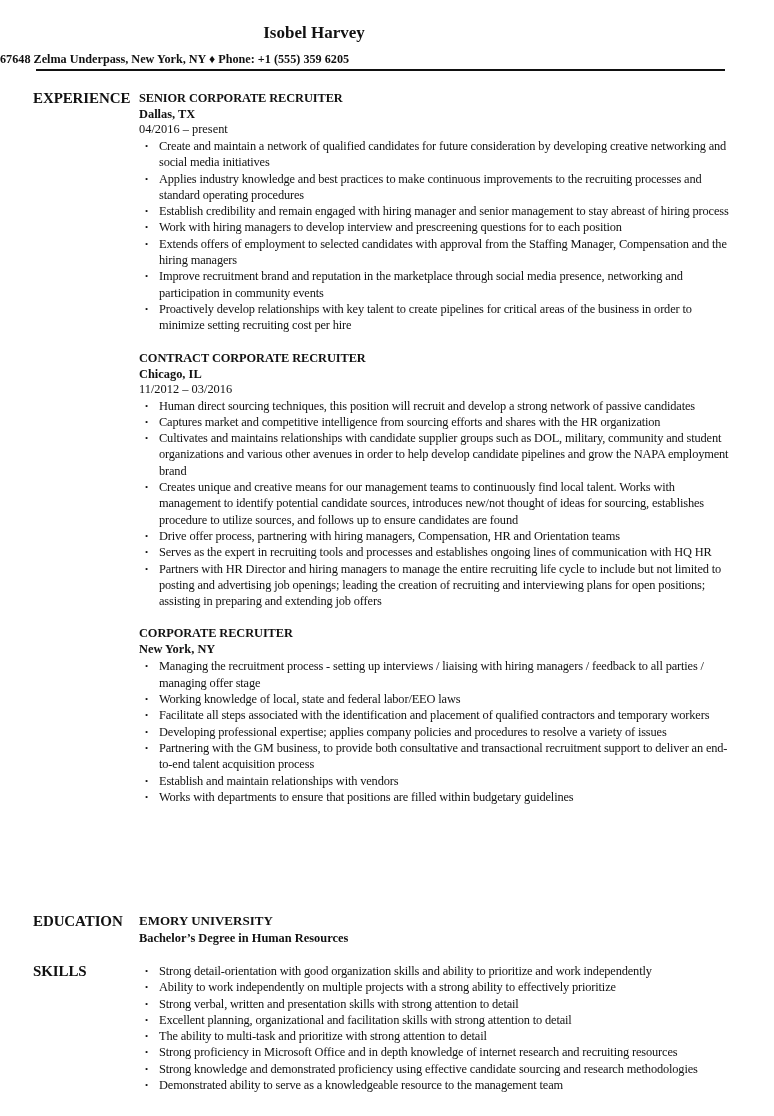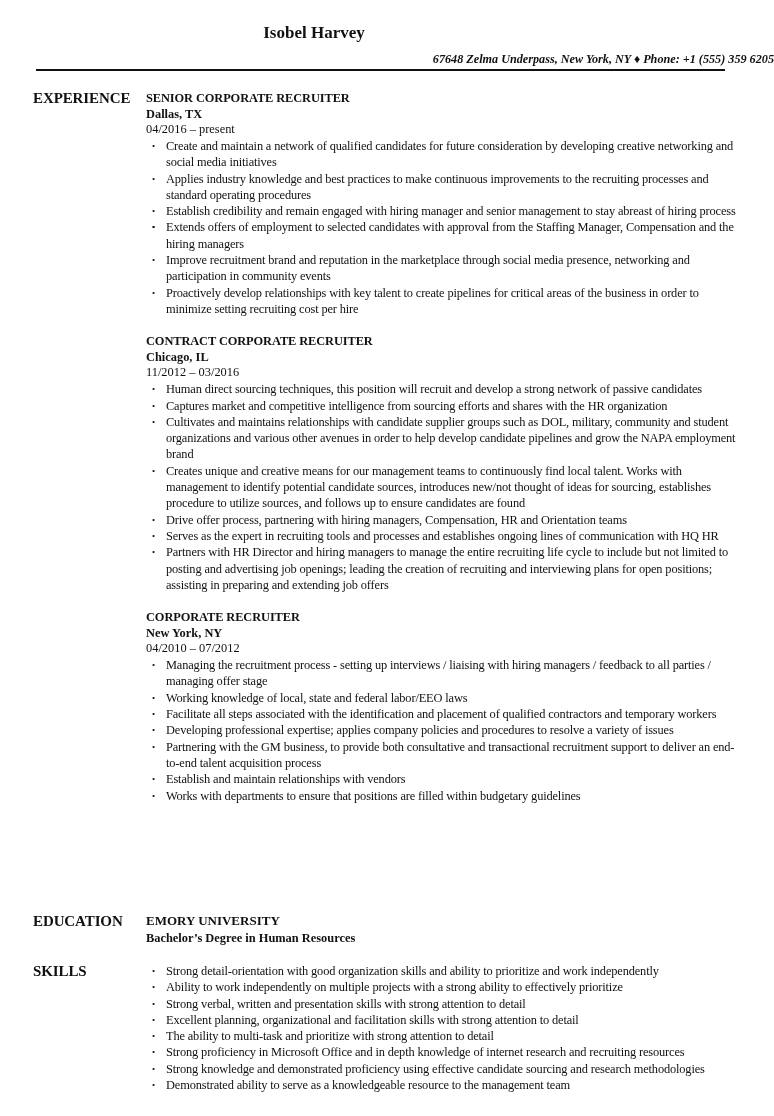--- a/index.html
+++ b/index.html
@@ -29,25 +29,24 @@
       text-align: center;
       font-weight: bold;
       font-size: 17px;
       line-height: 22px;
     }
     .header-contact {
       position: absolute;
       top: 51px;
       left: 0;
       width: 774px;
-      text-align: right;
+      text-align: left;
       font-weight: bold;
       font-size: 12.2px;
       line-height: 16px;
-      font-style: italic;
     }
     .header-rule {
       position: absolute;
       top: 69px;
       left: 36px;
       width: 689px;
       height: 0;
       border-top: 2px solid #111111;
     }
     .section {
@@ -59,21 +58,21 @@
       position: absolute;
       left: 33px;
       top: 0;
       font-weight: bold;
       font-size: 15px;
       line-height: 16px;
       letter-spacing: -0.1px;
     }
     .section-body {
       position: absolute;
-      left: 146px;
+      left: 139px;
       top: 0;
       width: 590px;
     }
     .job {
       margin-bottom: 16px;
     }
     .job-title {
       font-weight: bold;
       font-size: 12.4px;
       line-height: 16px;
@@ -132,21 +131,21 @@
     <div class="section-body">
 
       <div class="job">
         <div class="job-title">SENIOR CORPORATE RECRUITER</div>
         <div class="job-location">Dallas, TX</div>
         <div class="job-dates">04/2016 – present</div>
         <ul class="bullets">
           <li><span class="dot">•</span><span>Create and maintain a network of qualified candidates for future consideration by developing creative networking and social media initiatives</span></li>
           <li><span class="dot">•</span><span>Applies industry knowledge and best practices to make continuous improvements to the recruiting processes and standard operating procedures</span></li>
           <li><span class="dot">•</span><span>Establish credibility and remain engaged with hiring manager and senior management to stay abreast of hiring process</span></li>
-          <li><span class="dot">•</span></li>
+          <li><span class="dot">•</span><span>Work with hiring managers to develop interview and prescreening questions for to each position</span></li>
           <li><span class="dot">•</span><span>Extends offers of employment to selected candidates with approval from the Staffing Manager, Compensation and the hiring managers</span></li>
           <li><span class="dot">•</span><span>Improve recruitment brand and reputation in the marketplace through social media presence, networking and participation in community events</span></li>
           <li><span class="dot">•</span><span>Proactively develop relationships with key talent to create pipelines for critical areas of the business in order to minimize setting recruiting cost per hire</span></li>
         </ul>
       </div>
 
       <div class="job">
         <div class="job-title">CONTRACT CORPORATE RECRUITER</div>
         <div class="job-location">Chicago, IL</div>
         <div class="job-dates">11/2012 – 03/2016</div>
@@ -157,21 +156,20 @@
           <li><span class="dot">•</span><span>Creates unique and creative means for our management teams to continuously find local talent. Works with management to identify potential candidate sources, introduces new/not thought of ideas for sourcing, establishes procedure to utilize sources, and follows up to ensure candidates are found</span></li>
           <li><span class="dot">•</span><span>Drive offer process, partnering with hiring managers, Compensation, HR and Orientation teams</span></li>
           <li><span class="dot">•</span><span>Serves as the expert in recruiting tools and processes and establishes ongoing lines of communication with HQ HR</span></li>
           <li><span class="dot">•</span><span>Partners with HR Director and hiring managers to manage the entire recruiting life cycle to include but not limited to posting and advertising job openings; leading the creation of recruiting and interviewing plans for open positions; assisting in preparing and extending job offers</span></li>
         </ul>
       </div>
 
       <div class="job">
         <div class="job-title">CORPORATE RECRUITER</div>
         <div class="job-location">New York, NY</div>
-        <div class="job-dates">04/2010 – 07/2012</div>
         <ul class="bullets">
           <li><span class="dot">•</span><span>Managing the recruitment process - setting up interviews / liaising with hiring managers / feedback to all parties / managing offer stage</span></li>
           <li><span class="dot">•</span><span>Working knowledge of local, state and federal labor/EEO laws</span></li>
           <li><span class="dot">•</span><span>Facilitate all steps associated with the identification and placement of qualified contractors and temporary workers</span></li>
           <li><span class="dot">•</span><span>Developing professional expertise; applies company policies and procedures to resolve a variety of issues</span></li>
           <li><span class="dot">•</span><span>Partnering with the GM business, to provide both consultative and transactional recruitment support to deliver an end-to-end talent acquisition process</span></li>
           <li><span class="dot">•</span><span>Establish and maintain relationships with vendors</span></li>
           <li><span class="dot">•</span><span>Works with departments to ensure that positions are filled within budgetary guidelines</span></li>
         </ul>
       </div>

